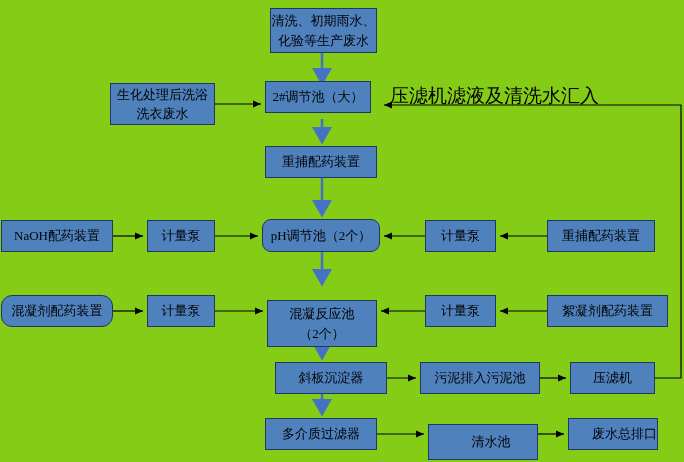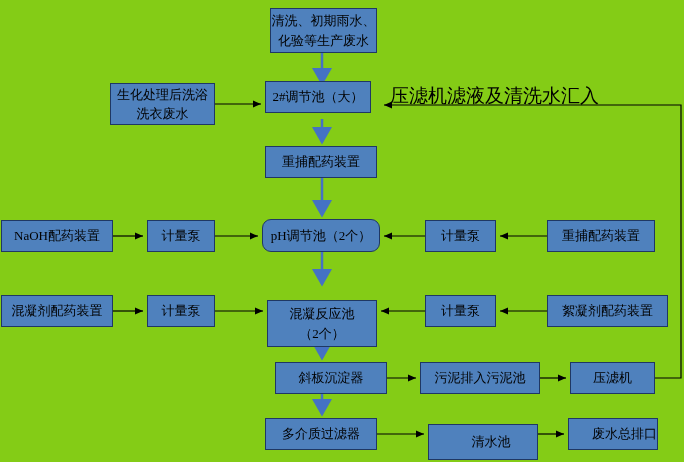--- a/index.html
+++ b/index.html
@@ -62,21 +62,21 @@
 洗衣废水</div>
   <div class="node" style="left:265px; top:81px; width:106px; height:32px;">2#调节池（大）</div>
   <div class="node" style="left:265px; top:146px;width:112px; height:32px;">重捕配药装置</div>
 
   <div class="node" style="left:1px;   top:220px;width:112px; height:32px;">NaOH配药装置</div>
   <div class="node" style="left:147px; top:220px;width:68px;  height:32px;">计量泵</div>
   <div class="node" style="left:262px; top:219px;width:118px; height:33px;border-radius:9px;">pH调节池（2个）</div>
   <div class="node" style="left:425px; top:220px;width:71px;  height:32px;">计量泵</div>
   <div class="node" style="left:547px; top:220px;width:108px; height:32px;">重捕配药装置</div>
 
-  <div class="node" style="left:1px;   top:295px;width:112px; height:32px;">混凝剂配药装置</div>
+  <div class="node" style="left:1px;   top:295px;width:112px; height:32px;border-radius:11px;">混凝剂配药装置</div>
   <div class="node" style="left:147px; top:295px;width:68px;  height:32px;">计量泵</div>
   <div class="node" style="left:267px; top:300px;width:110px; height:47px;">混凝反应池
 （2个）</div>
   <div class="node" style="left:425px; top:295px;width:71px;  height:32px;">计量泵</div>
   <div class="node" style="left:547px; top:295px;width:121px; height:32px;">絮凝剂配药装置</div>
 
   <div class="node" style="left:275px; top:362px;width:112px; height:32px;">斜板沉淀器</div>
   <div class="node" style="left:570px; top:362px;width:85px;  height:32px;">压滤机</div>
   <div class="node" style="left:420px; top:362px;width:120px; height:32px;">污泥排入污泥池</div>
 

